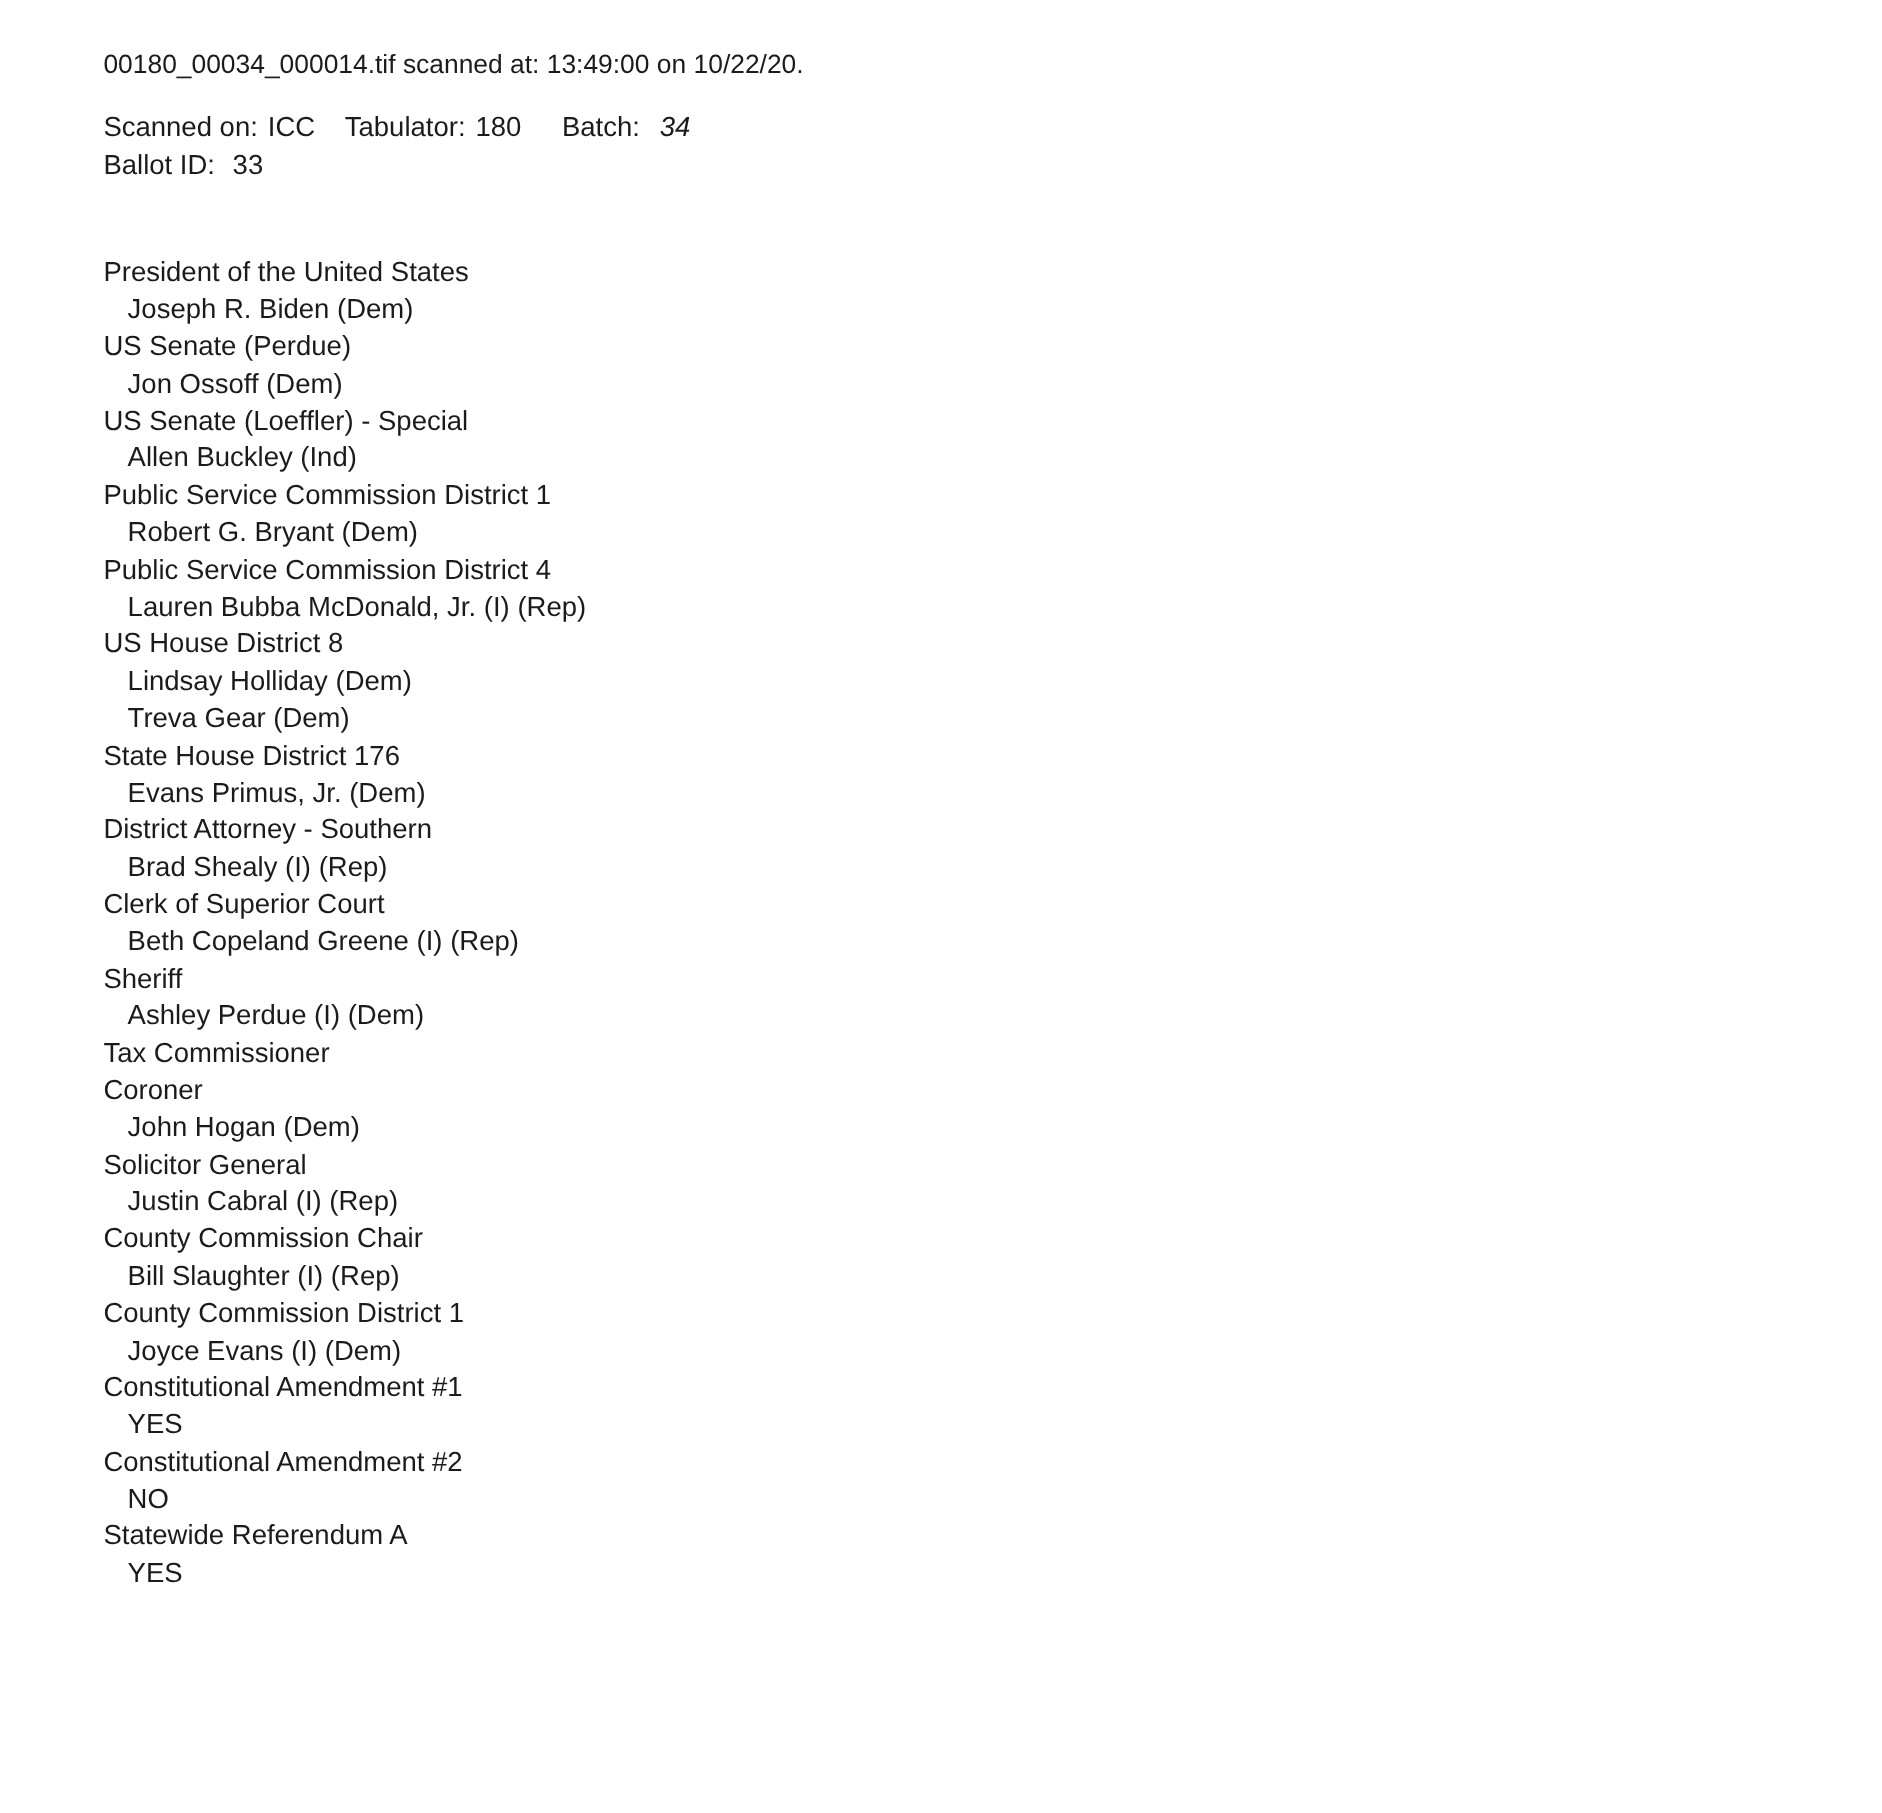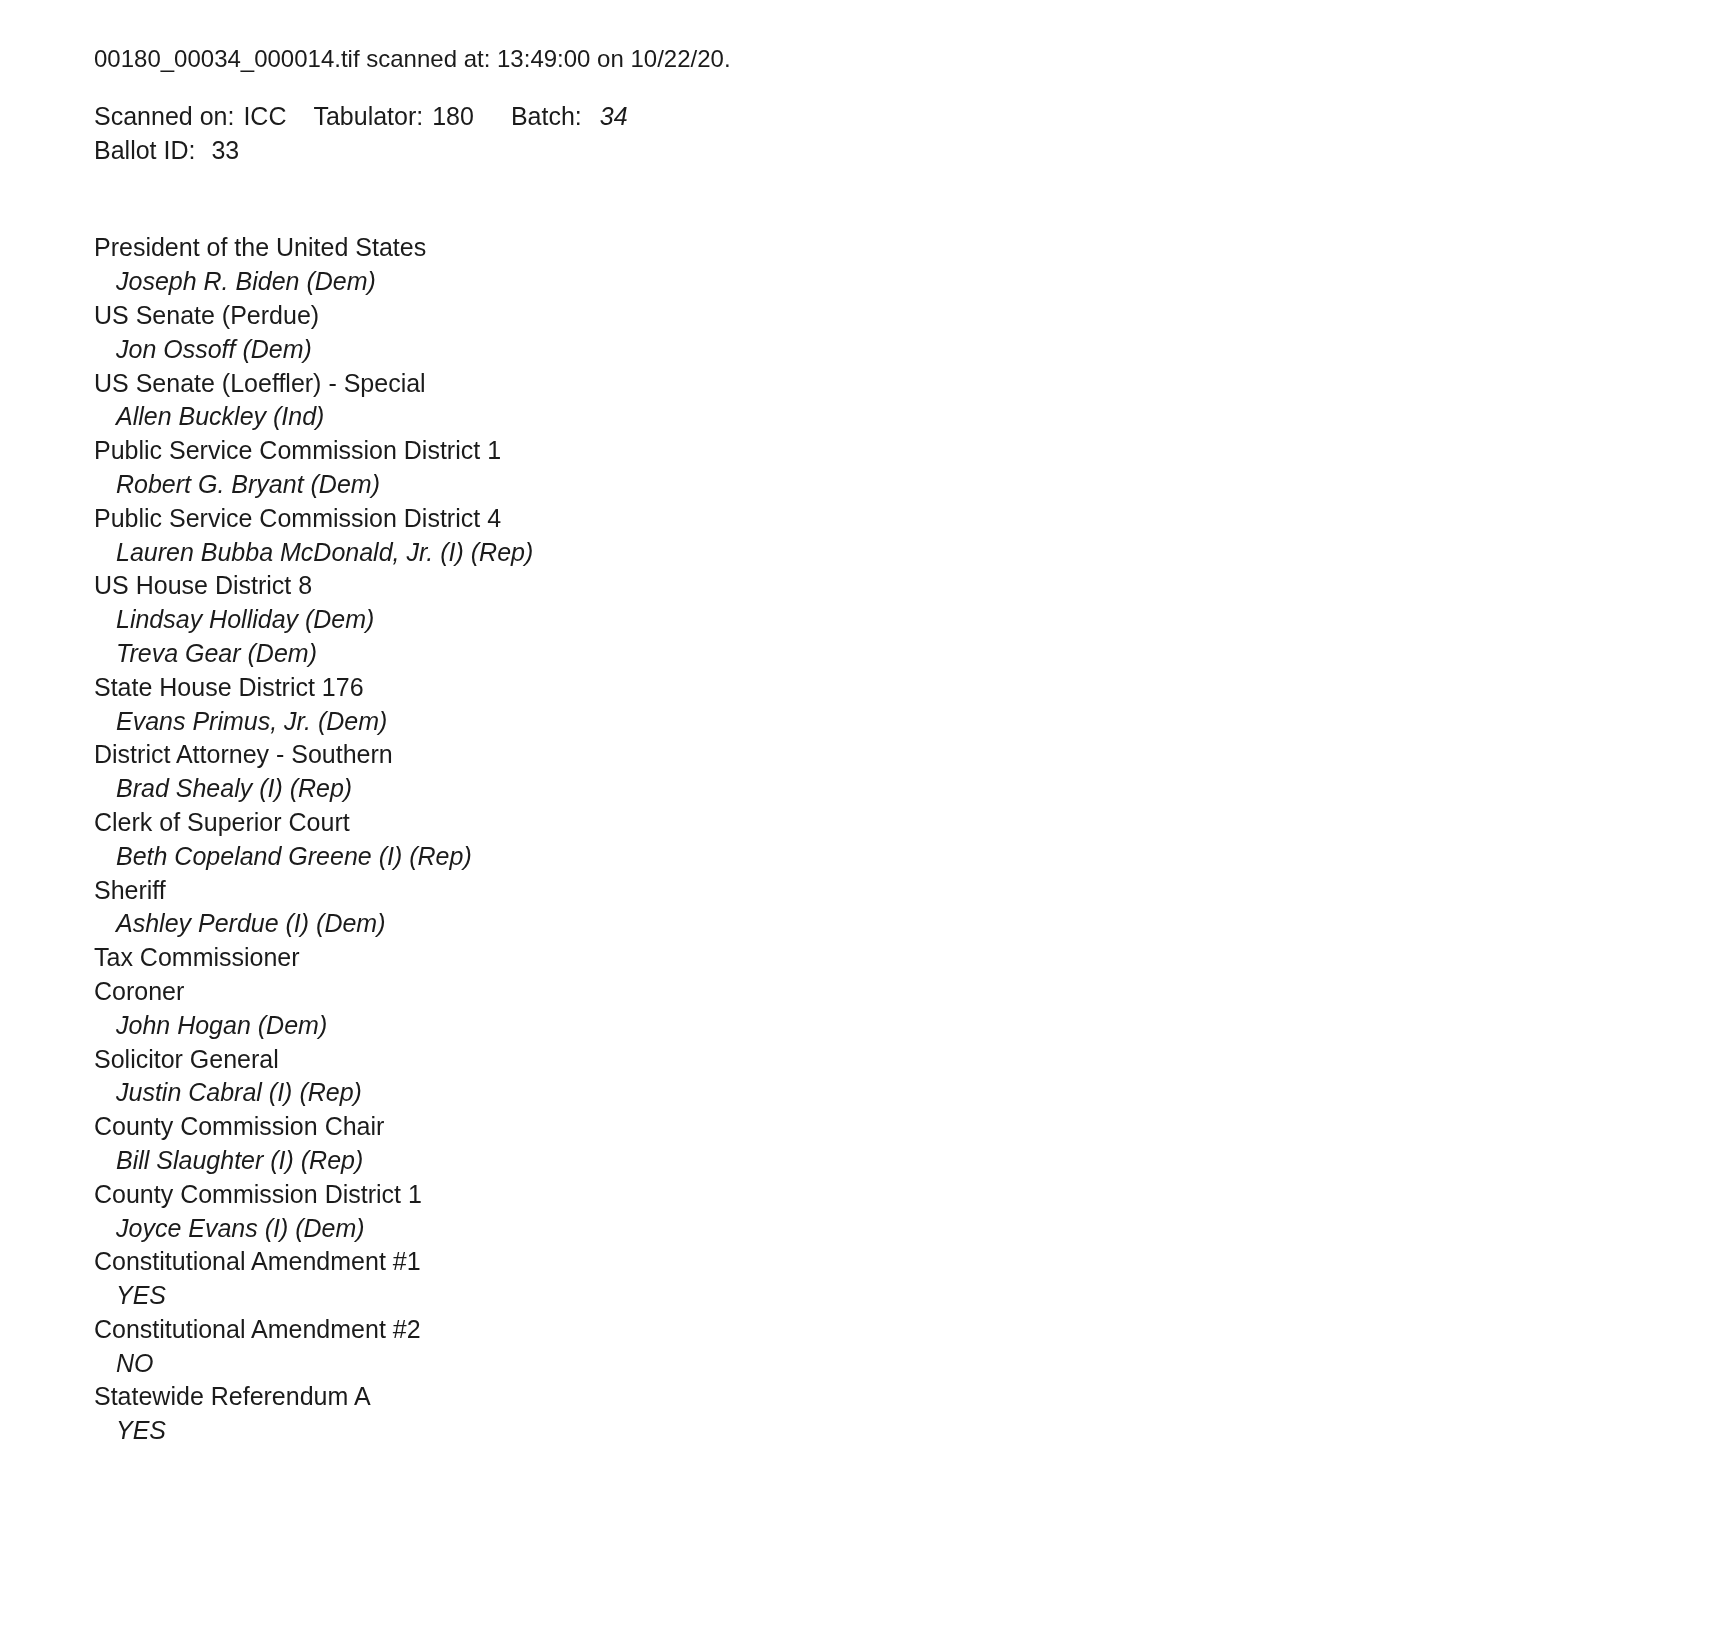--- a/index.html
+++ b/index.html
@@ -37,21 +37,21 @@
   .meta-line .value.wide-gap {
     margin-left: 18px;
     font-style: italic;
   }
   .meta-line .group.tabulator { margin-left: 20px; }
   .meta-line .group.batch { margin-left: 30px; }
   .ballot-line .value { margin-left: 16px; }
   .spacer-two-lines { height: 64px; }
   .contest-list { }
   .contest-title { }
-  .contest-selection { padding-left: 22px; font-style: italic; }
+  .contest-selection { padding-left: 22px; }
 </style>
 </head>
 <body style="color: rgb(27, 27, 27); background: rgb(255, 255, 255);">
 
 <div class="page">
 
   <div class="line scan-line">00180_00034_000014.tif scanned at: 13:49:00 on 10/22/20.</div>
 
   <div class="line meta-line">
     <span class="group scanned-on">

